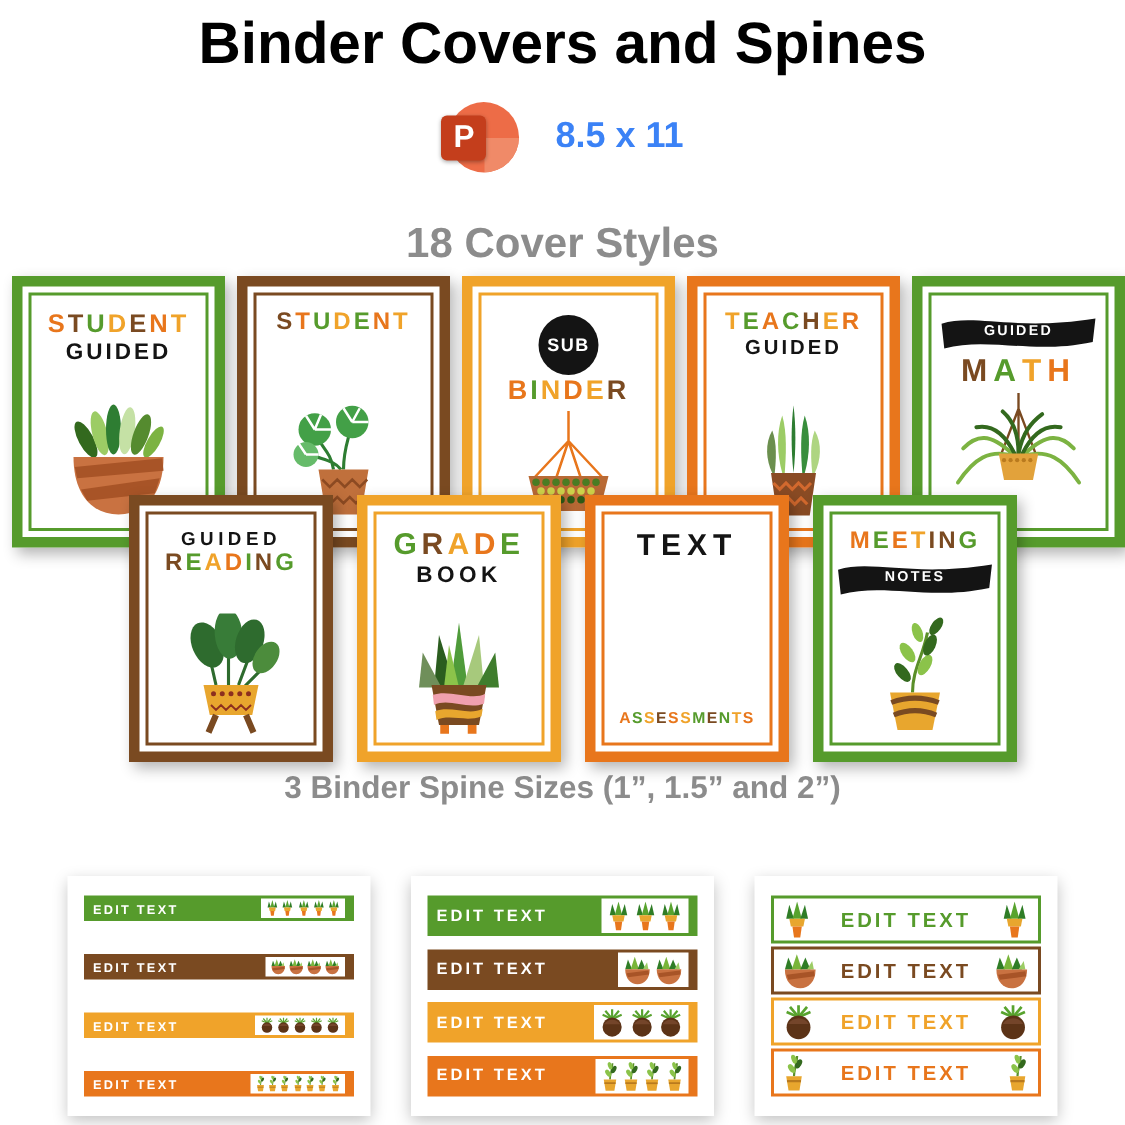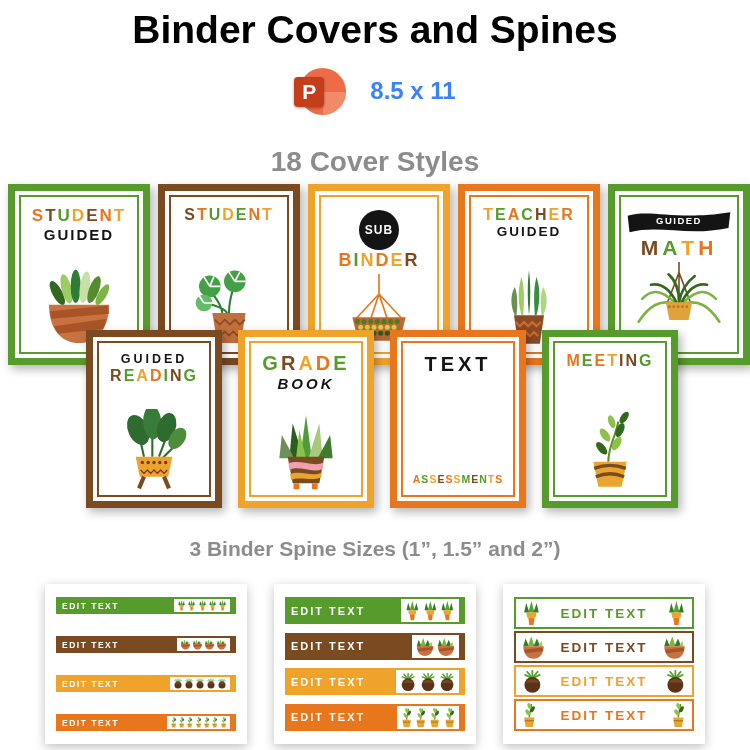--- a/index.html
+++ b/index.html
@@ -8,21 +8,21 @@
   .abs-center{position:absolute;left:0;right:0;text-align:center}
   #page-title{top:8px;font-size:39px;font-weight:bold;color:#000;letter-spacing:0}
   #format-row{position:absolute;top:64px;left:0;right:0;height:54px;display:flex;justify-content:center;align-items:center;gap:24px}
   .ppt{position:relative;width:52px;height:52px}
   .ppt-circle{position:absolute;right:0;top:3px;width:47px;height:47px;border-radius:50%;background:#ed6c47;overflow:hidden}
   .ppt-quarter{position:absolute;right:0;bottom:0;width:50%;height:50%;background:#f08a68}
   .ppt-sq{position:absolute;left:0;top:12px;width:30px;height:30px;border-radius:4px;background:#c43e1c;color:#fff;font-weight:bold;font-size:21px;display:flex;align-items:center;justify-content:center;box-shadow:0 1px 3px rgba(0,0,0,.35)}
   #size-label{font-size:24px;font-weight:bold;color:#3b82f6}
   .section-heading{color:#8c8c8c;font-weight:bold}
   #covers-heading{top:146px;font-size:28px}
-  #spines-heading{top:537px;font-size:21px}
+  #spines-heading{top:514px;font-size:21px}
 
   #covers-collage{position:absolute;top:180px;left:0;width:750px;height:342px}
   .cover{position:absolute;background:#fff;border:7px solid var(--c);box-shadow:3px 4px 9px rgba(0,0,0,.3)}
   .cover-inner{position:absolute;inset:4px;border:2px solid var(--c);display:flex;flex-direction:column;align-items:center;padding-top:9px;overflow:hidden;background:#fff}
   .word{display:flex;font-weight:bold;line-height:1.15}
   .letter{display:inline-block}
   .plain-word{font-weight:bold;color:#141414;line-height:1.2}
   .ribbon{position:relative;width:108px;height:26px;margin:2px 0;flex:0 0 auto}
   .ribbon svg{width:100%;height:100%}
   .ribbon-label{position:absolute;inset:0;display:flex;align-items:center;justify-content:center;color:#fff;font-weight:bold;font-size:9.5px;letter-spacing:1.5px;padding-bottom:2px}
@@ -254,21 +254,21 @@
     </div>
     <div class="cover" style="left: 238px; top: 150px; width: 136px; height: 178px; z-index: 2; --c: #f0a32a;">
       <div class="cover-inner">
         <div class="word" style="font-size: 20px; letter-spacing: 3px;">
           <span class="letter" style="color: rgb(86, 155, 44);">G</span>
           <span class="letter" style="color: rgb(122, 74, 33);">R</span>
           <span class="letter" style="color: rgb(240, 163, 42);">A</span>
           <span class="letter" style="color: rgb(232, 118, 28);">D</span>
           <span class="letter" style="color: rgb(86, 155, 44);">E</span>
         </div>
-        <div class="plain-word" style="font-size: 15px; letter-spacing: 3px; font-style: italic;">BOOK</div>
+        <div class="plain-word" style="font-size: 15px; letter-spacing: 3px;">BOOK</div>
         <div class="plant"><svg width="100" height="82" viewBox="0 0 120 96">
             <path d="M60 6 L67 58 H53Z" fill="#4f9b3a"></path>
             <path d="M44 16 L57 58 H40Z" fill="#2b5d1f"></path>
             <path d="M76 16 L80 58 H63Z" fill="#a7c97c"></path>
             <path d="M31 30 L46 58 H28Z" fill="#6f8f5a"></path>
             <path d="M89 30 L92 58 H74Z" fill="#3f7d2d"></path>
             <path d="M52 24 L60 58 H48Z" fill="#8bc34a"></path>
             <path d="M38 56 h44 l-6 32 h-32Z" fill="#7a4a21"></path>
             <path d="M39 64 C52 59 70 69 81 63 L80 71 C66 76 52 66 40 72Z" fill="#f0a0ae"></path>
             <path d="M41 77 C53 72 68 81 79 75 L78 81 C66 86 53 79 42 84Z" fill="#e8a62e"></path>
@@ -299,20 +299,23 @@
       <div class="cover-inner">
         <div class="word" style="font-size: 16px; letter-spacing: 2px;">
           <span class="letter" style="color: rgb(232, 118, 28);">M</span>
           <span class="letter" style="color: rgb(86, 155, 44);">E</span>
           <span class="letter" style="color: rgb(232, 118, 28);">E</span>
           <span class="letter" style="color: rgb(240, 163, 42);">T</span>
           <span class="letter" style="color: rgb(122, 74, 33);">I</span>
           <span class="letter" style="color: rgb(122, 74, 33);">N</span>
           <span class="letter" style="color: rgb(86, 155, 44);">G</span>
         </div>
+        <div class="ribbon"><svg viewBox="0 0 120 30" preserveAspectRatio="none">
+            <path d="M3 9 C28 1 58 15 117 5 L115 23 C70 33 38 19 5 28 Z" fill="#141414"></path>
+          </svg><span class="ribbon-label">NOTES</span></div>
         <div class="plant"><svg width="100" height="82" viewBox="0 0 120 96">
             <path d="M58 62 C58 44 66 34 70 14" stroke="#5a8f29" stroke-width="2.5" fill="none"></path>
             <ellipse cx="50" cy="46" rx="4.5" ry="9" fill="#33691e" transform="rotate(-40 50 46)"></ellipse>
             <ellipse cx="68" cy="40" rx="4.5" ry="9" fill="#8bc34a" transform="rotate(30 68 40)"></ellipse>
             <ellipse cx="54" cy="30" rx="4.5" ry="9" fill="#8bc34a" transform="rotate(-35 54 30)"></ellipse>
             <ellipse cx="72" cy="24" rx="4.5" ry="9" fill="#33691e" transform="rotate(25 72 24)"></ellipse>
             <ellipse cx="62" cy="14" rx="4" ry="8" fill="#8bc34a" transform="rotate(-20 62 14)"></ellipse>
             <ellipse cx="77" cy="9" rx="4" ry="8" fill="#33691e" transform="rotate(35 77 9)"></ellipse>
             <path d="M40 62 h40 l-6 30 h-28Z" fill="#e8a62e"></path>
             <path d="M41 70 Q60 63 79 70" stroke="#7a4a21" stroke-width="4" fill="none"></path>

